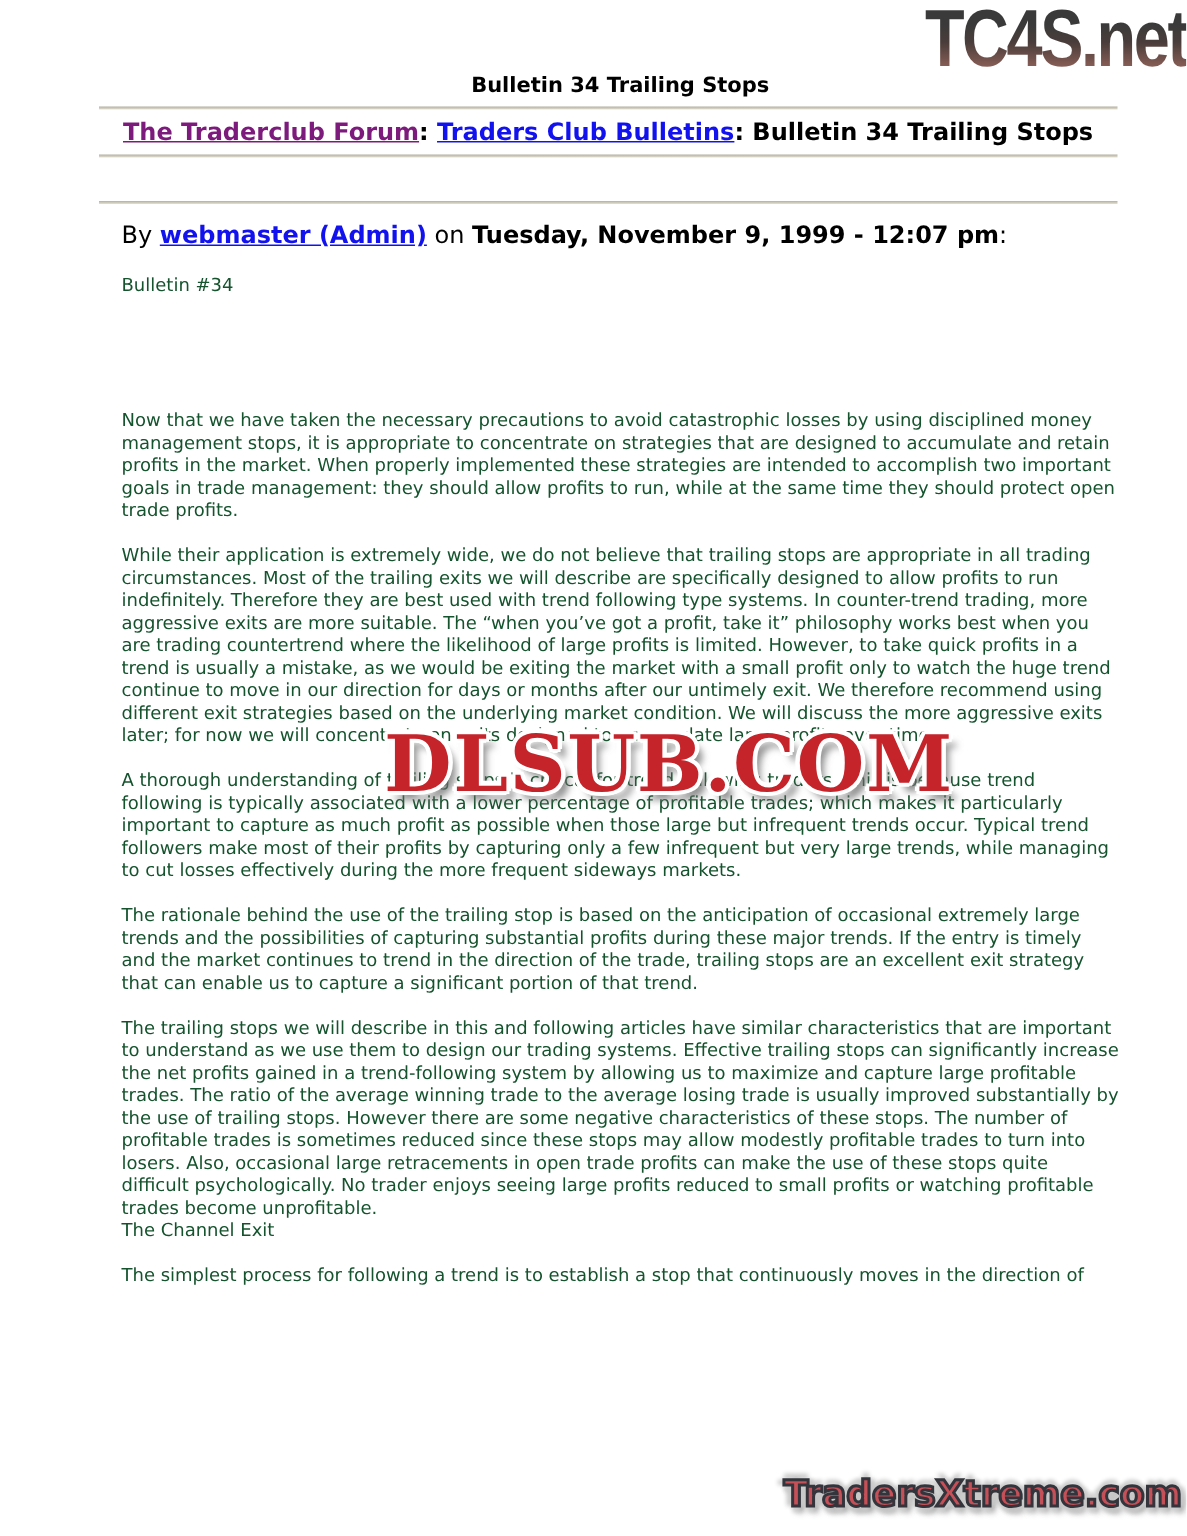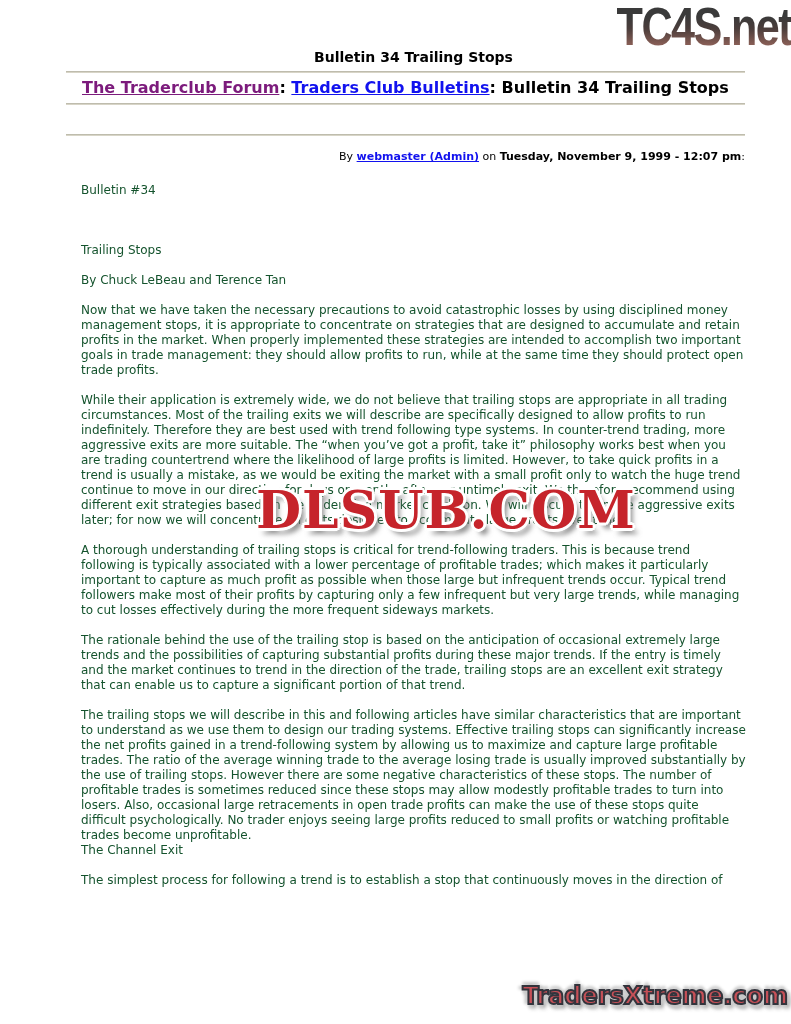--- a/index.html
+++ b/index.html
@@ -52,21 +52,21 @@
   }
   .bc-link-visited { color:#7c1b7c; text-decoration:underline; cursor:pointer; }
   .bc-link { color:#1212ee; text-decoration:underline; cursor:pointer; }
   .bc-sep { color:#000; }
 
   .spacer-block { height:29px; }
 
   
   .byline {
     margin:13px 46px 0 45px;
-    font-size:11px; line-height:15px; color:#000;text-align:right;
+    font-size:16px; line-height:15px; color:#000;
   }
   .byline .author-link { color:#1212ee; font-weight:bold; text-decoration:underline; cursor:pointer; }
   .byline b { font-weight:bold; }
 
   
   .post {
     margin:19px 44px 0 45px;
     font-size:12px; line-height:15px;
     color:#14532d;
   }
@@ -119,23 +119,21 @@
   <div class="spacer-block"></div>
 
   <hr class="rule">
 
   <div class="byline"><span>By</span> <a class="author-link">webmaster (Admin)</a> <span>on</span> <b>Tuesday, November 9, 1999 - 12:07 pm</b><span>:</span></div>
 
   <div class="post">
     <div class="line">Bulletin #34</div>
     <div class="blank"></div>
     <div class="blank2"></div>
-    <div class="line">Trailing Stops</div>
     <div class="blank"></div>
-    <div class="line">By Chuck LeBeau and Terence Tan</div>
     <p class="para">Now that we have taken the necessary precautions to avoid catastrophic losses by using disciplined money management stops, it is appropriate to concentrate on strategies that are designed to accumulate and retain profits in the market. When properly implemented these strategies are intended to accomplish two important goals in trade management: they should allow profits to run, while at the same time they should protect open trade profits.</p>
     <p class="para">While their application is extremely wide, we do not believe that trailing stops are appropriate in all trading circumstances. Most of the trailing exits we will describe are specifically designed to allow profits to run indefinitely. Therefore they are best used with trend following type systems. In counter-trend trading, more aggressive exits are more suitable. The “when you’ve got a profit, take it” philosophy works best when you are trading countertrend where the likelihood of large profits is limited. However, to take quick profits in a trend is usually a mistake, as we would be exiting the market with a small profit only to watch the huge trend continue to move in our direction for days or months after our untimely exit. We therefore recommend using different exit strategies based on the underlying market condition. We will discuss the more aggressive exits later; for now we will concentrate on exits designed to accumulate large profits over time.</p>
     <p class="para">A thorough understanding of trailing stops is critical for trend-following traders. This is because trend following is typically associated with a lower percentage of profitable trades; which makes it particularly important to capture as much profit as possible when those large but infrequent trends occur. Typical trend followers make most of their profits by capturing only a few infrequent but very large trends, while managing to cut losses effectively during the more frequent sideways markets.</p>
     <p class="para">The rationale behind the use of the trailing stop is based on the anticipation of occasional extremely large trends and the possibilities of capturing substantial profits during these major trends. If the entry is timely and the market continues to trend in the direction of the trade, trailing stops are an excellent exit strategy that can enable us to capture a significant portion of that trend.</p>
     <p class="para">The trailing stops we will describe in this and following articles have similar characteristics that are important to understand as we use them to design our trading systems. Effective trailing stops can significantly increase the net profits gained in a trend-following system by allowing us to maximize and capture large profitable trades. The ratio of the average winning trade to the average losing trade is usually improved substantially by the use of trailing stops. However there are some negative characteristics of these stops. The number of profitable trades is sometimes reduced since these stops may allow modestly profitable trades to turn into losers. Also, occasional large retracements in open trade profits can make the use of these stops quite difficult psychologically. No trader enjoys seeing large profits reduced to small profits or watching profitable trades become unprofitable.</p>
     <div class="line">The Channel Exit</div>
     <p class="para">The simplest process for following a trend is to establish a stop that continuously moves in the direction of</p>
   </div>
 
   <div class="wm-dlsub">DLSUB.COM</div>

